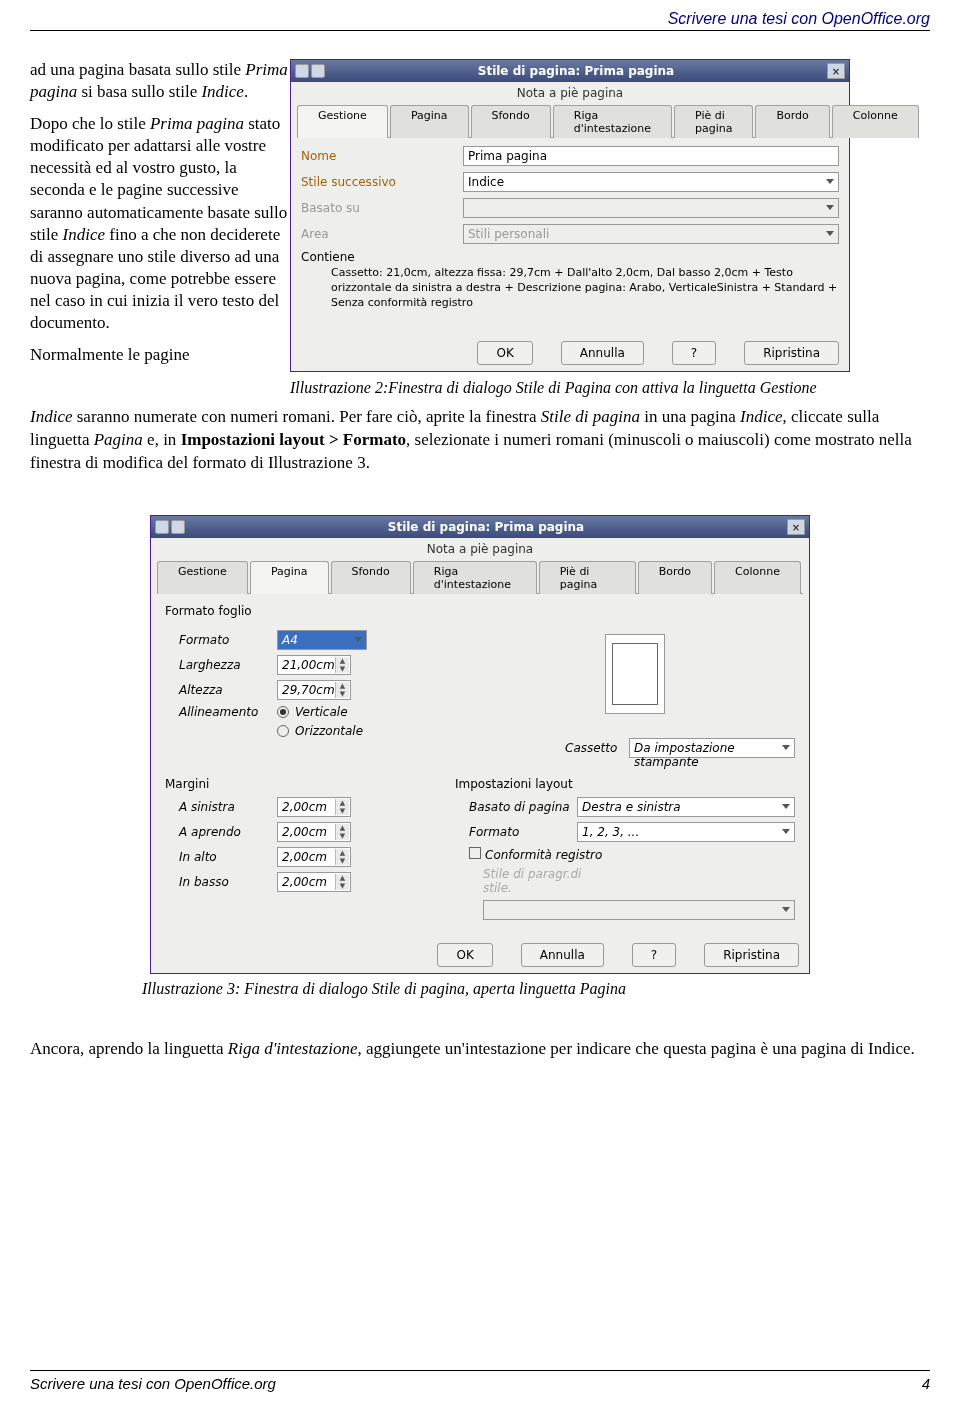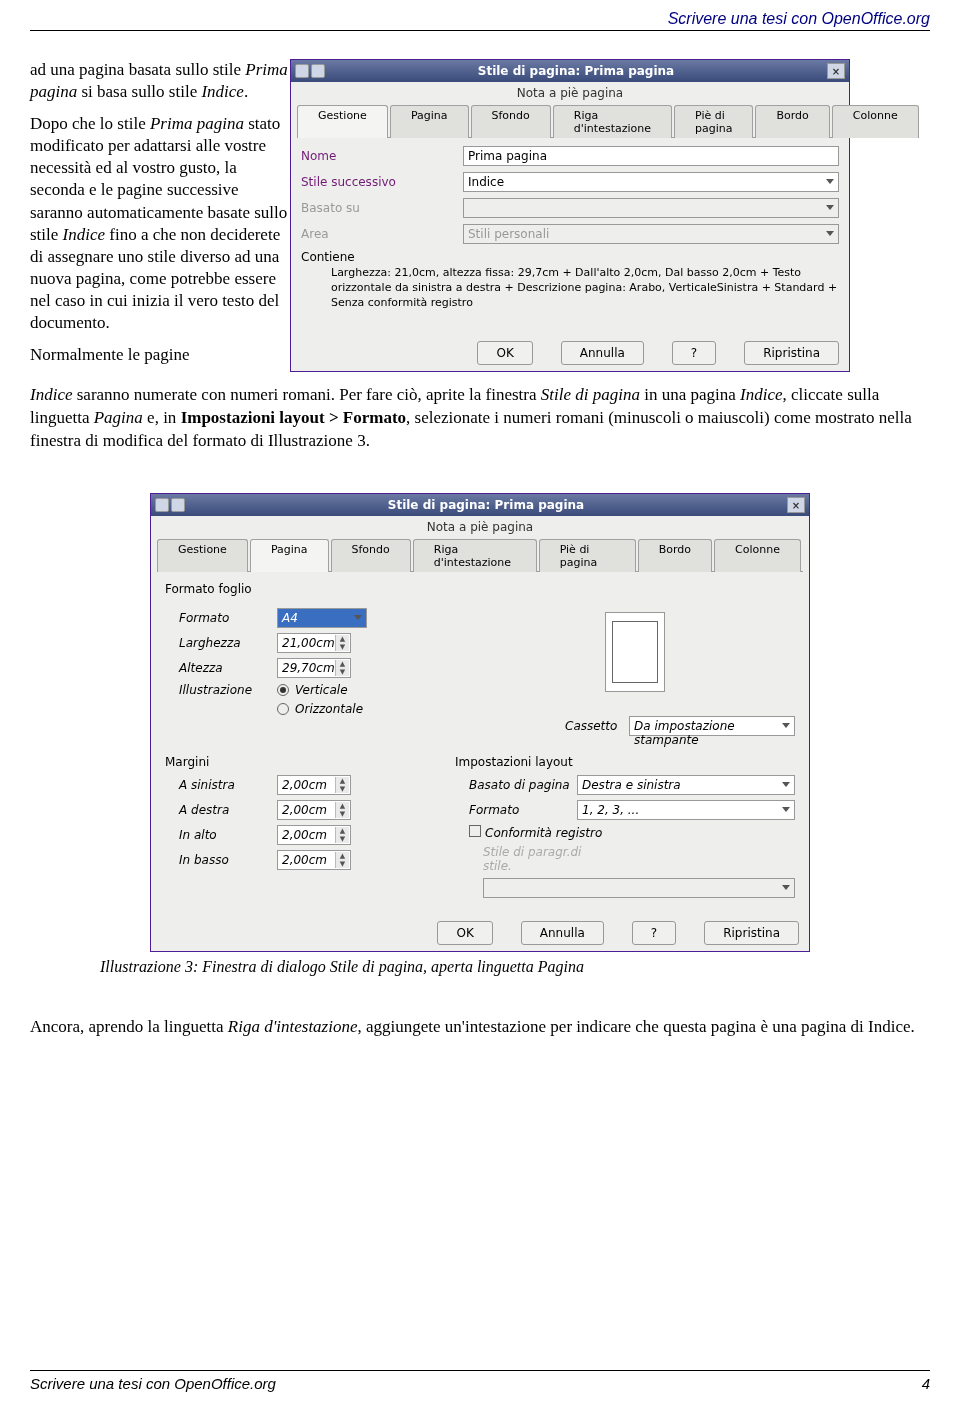--- a/index.html
+++ b/index.html
@@ -16,21 +16,21 @@
   .dlg-title .win-icons span { width: 14px; height: 14px; background: #cfd6e6; border: 1px solid #999; border-radius: 2px; display: inline-block; }
   .dlg-title .ttl { flex: 1; text-align: center; }
   .dlg-title .close { width: 18px; height: 16px; background: #cfd6e6; border: 1px solid #999; display: flex; align-items: center; justify-content: center; font-weight: bold; color: #333; font-size: 10px; }
   .tabrow-outer { padding: 4px 6px 0 6px; }
   .tab-top-label { text-align: center; margin-bottom: 4px; color: #333; }
   .tabs { display: flex; gap: 0; border-bottom: 1px solid #a0a0a0; }
   .tab { padding: 3px 20px; border: 1px solid #a0a0a0; border-bottom: none; border-radius: 3px 3px 0 0; background: #e0e0dd; margin-right: 2px; position: relative; top: 1px; font-size: 11px; }
   .tab.active { background: #f4f4f2; font-weight: normal; }
   .dlg-body { background: #eeeeec; padding: 8px 10px 6px 10px; }
   .frow { display: flex; align-items: center; margin-bottom: 6px; gap: 6px; }
-  .flab { width: 156px; color: #701a75; font-size: 12px; }
+  .flab { width: 156px; color: #a16207; font-size: 12px; }
   .flab.dis { color: #999; }
   .fin { flex: 1; height: 20px; border: 1px solid #999; background: #fff; padding: 2px 4px; font-size: 12px; display: flex; align-items: center; }
   .fin.dis { background: #eeeeec; color: #999; }
   .combo { position: relative; }
   .combo::after { content: ""; position: absolute; right: 4px; top: 6px; border-left: 4px solid transparent; border-right: 4px solid transparent; border-top: 5px solid #555; }
   .contiene-label { font-size: 12px; margin: 6px 0 2px 0; }
   .contiene-text { font-size: 11px; padding-left: 30px; line-height: 1.35; margin-bottom: 16px; }
   .dlg-buttons { display: flex; justify-content: flex-end; gap: 28px; padding: 8px 10px 6px 0; background: #eeeeec; }
   .btn { height: 24px; padding: 0 18px; background: #f0f0ee; border: 1px solid #999; border-radius: 3px; font-size: 12px; display: flex; align-items: center; }
   .cap { font-style: italic; font-size: 16px; margin: 6px 0 0 0; line-height: 1.3; }
@@ -50,21 +50,21 @@
   .radio.checked::after{content:"";width:6px;height:6px;background:#333;border-radius:50%;}
   .cb { width:12px;height:12px;border:1px solid #666;display:inline-block;margin-right:4px;}
   .columns2 { display:flex; gap:30px; }
   .colL { width: 260px; }
   .colR { flex:1; }
   .preview { width:60px; height:80px; background:#fff; border:1px solid #999; margin-left: 40px; margin-top:4px; position:relative;}
   .preview::before { content:""; position:absolute; left:6px; right:6px; top:8px; height:60px; border:1px solid #666; }
   .combo2 { height:20px; border:1px solid #999; background:#fff; font-size:12px; padding:2px 4px; position:relative; }
   .combo2::after { content:""; position:absolute; right:4px; top:6px; border-left:4px solid transparent;border-right:4px solid transparent;border-top:5px solid #555;}
   .dis2 { color:#aaa; }
-  .cap2 { font-style: italic; font-size: 16px; text-align:left; margin: 6px 0 0 70px; }
+  .cap2 { font-style: italic; font-size: 16px; text-align:left; margin: 6px 0 0 112px; }
   .footer { position:absolute; bottom: 18px; left:30px; right:30px; border-top:1px solid #000; padding-top:4px; font-family: Arial,sans-serif; font-size:15px; font-style:italic; display:flex; justify-content:space-between; }
   .para-bottom { margin-top: 40px; line-height:1.35; }
 </style>
 </head>
 <body>
 
 <div class="header">Scrivere una tesi con OpenOffice.org</div>
 
 <div class="main-row">
   <div class="left-col">
@@ -110,29 +110,30 @@
         </div>
         <div class="frow">
           <div class="flab dis">Basato su</div>
           <div class="fin dis combo"></div>
         </div>
         <div class="frow">
           <div class="flab dis">Area</div>
           <div class="fin dis combo">Stili personali</div>
         </div>
         <div class="contiene-label">Contiene</div>
-        <div class="contiene-text">Larghezza: 21,0cm, altezza fissa: 29,7cm + Dall'alto  2,0cm, Dal basso  2,0cm + Testo orizzontale da sinistra a destra + Descrizione pagina:  Arabo, VerticaleSinistra + Standard + Senza conformità registro</div>
+        <div class="contiene-text">Cassetto: 21,0cm, altezza fissa: 29,7cm + Dall'alto  2,0cm, Dal basso  2,0cm + Testo orizzontale da sinistra a destra + Descrizione pagina:  Arabo, VerticaleSinistra + Standard + Senza conformità registro</div>
       </div>
       <div class="dlg-buttons">
         <div class="btn">OK</div>
         <div class="btn">Annulla</div>
         <div class="btn">?</div>
         <div class="btn">Ripristina</div>
       </div>
     </div>
+    <div class="cap">Illustrazione 2:Finestra di dialogo Stile di Pagina con attiva la linguetta Gestione</div>
   </div>
 </div>
 
 <p class="body-para">
   <span class="italic">Indice</span><span> saranno numerate con numeri romani. Per fare ciò, aprite la finestra </span><span class="italic">Stile di pagina</span><span> in una pagina </span><span class="italic">Indice</span><span>, cliccate sulla linguetta </span><span class="italic">Pagina</span><span> e, in </span><span class="bold">Impostazioni layout &gt; Formato</span><span>, selezionate i numeri romani (minuscoli o maiuscoli) come mostrato nella finestra di modifica del formato di Illustrazione 3.</span>
 </p>
 
 <div class="fig2-wrap">
   <div class="dlg dlg2">
     <div class="dlg-title">
@@ -177,21 +178,21 @@
             <div class="lab2">Altezza</div>
             <div class="spin">
                 <span>29,70cm</span>
                 <div class="spin-arrows">
                   <span>▲</span>
                   <span>▼</span>
                 </div>
               </div>
           </div>
           <div class="row2">
-            <div class="lab2">Illustrazione</div>
+            <div class="lab2">Allineamento</div>
             <span class="radio checked"></span>
               <span>Verticale</span>
           </div>
           <div class="row2">
             <div class="lab2"></div>
             <span class="radio"></span>
               <span>Orizzontale</span>
           </div>
         </div>
         <div style="width:230px">
@@ -210,21 +211,21 @@
               <div class="lab2">A sinistra</div>
               <div class="spin">
                 <span>2,00cm</span>
                 <div class="spin-arrows">
                   <span>▲</span>
                   <span>▼</span>
                 </div>
               </div>
             </div>
           <div class="row2">
-              <div class="lab2">A destra</div>
+              <div class="lab2">A aprendo</div>
               <div class="spin">
                 <span>2,00cm</span>
                 <div class="spin-arrows">
                   <span>▲</span>
                   <span>▼</span>
                 </div>
               </div>
             </div>
           <div class="row2">
               <div class="lab2">In alto</div>

